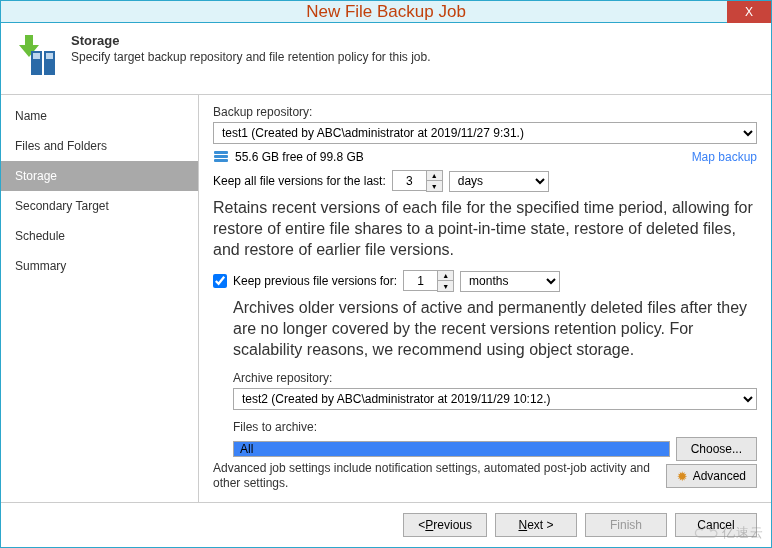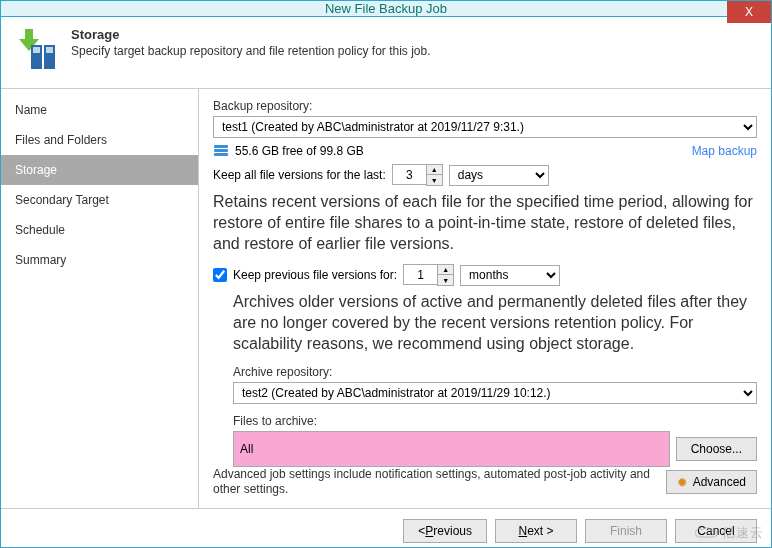--- a/index.html
+++ b/index.html
@@ -1,19 +1,19 @@
 <!DOCTYPE html>
 <html><head>
 <meta charset="utf-8">
 <style>
 * { box-sizing: border-box; margin: 0; padding: 0; font-family: "Segoe UI", Tahoma, sans-serif; font-size: 12px; }
 body { background: #fff; width: 772px; height: 548px; overflow: hidden; }
 .window { width: 772px; height: 548px; border: 1px solid #2da7cc; background: #fff; display: flex; flex-direction: column; }
 .titlebar { height: 28px; background: #dff3f9; display: flex; align-items: center; justify-content: center; position: relative; border-bottom: 1px solid #2da7cc; }
-.titlebar-title { color: #0f766e; font-size: 13px; }
+.titlebar-title { color: #c2410c; font-size: 17px; }
 .close-btn { position: absolute; right: 0; top: 0; width: 44px; height: 22px; background: #c8443a; color: #fff; display: flex; align-items: center; justify-content: center; font-size: 13px; cursor: pointer; }
 .header { display: flex; padding: 10px 14px 14px 14px; gap: 12px; align-items: flex-start; }
 .header-icon svg { width: 44px; height: 44px; }
 .header-text h2 { font-size: 13px; font-weight: bold; color: #333; margin-bottom: 2px; }
 .header-text p { font-size: 12px; color: #333; }
 .body { display: flex; flex: 1; border-top: 1px solid #ccc; }
 .sidebar { width: 198px; background: #fff; border-right: 1px solid #ccc; padding-top: 6px; }
 .sidebar-item { padding: 8px 14px; color: #333; cursor: pointer; }
 .sidebar-item.selected { background: #a9a9a9; color: #fff; }
 .content { flex: 1; padding: 8px 14px 10px 14px; display: flex; flex-direction: column; position: relative; }
@@ -29,21 +29,21 @@
 .spinner input { width: 34px; height: 21px; text-align: center; border: 1px solid #a9a9a9; border-right: none; }
 .spinner-btns { display: flex; flex-direction: column; border: 1px solid #a9a9a9; }
 .spinner-btns span { width: 15px; height: 10px; display: flex; align-items: center; justify-content: center; font-size: 7px; line-height: 7px; background: #eee; cursor: pointer; user-select: none; }
 .spinner-btns span:first-child { border-bottom: 1px solid #a9a9a9; }
 .unit { height: 21px; border: 1px solid #a9a9a9; padding: 0 4px; background: #fff; min-width: 100px; }
 .desc { color: #333; font-size: 16px; line-height: 1.3; margin-bottom: 10px; }
 .checkbox-row { display: flex; align-items: center; gap: 6px; margin-bottom: 6px; }
 .checkbox-row input[type=checkbox] { width: 14px; height: 14px; }
 .indent { margin-left: 20px; }
 .files-row { display: flex; gap: 6px; align-items: center; }
-.files-input { flex: 1; height: 36px; border: 1px solid #a9a9a9; padding: 0 6px; background: #f9a8d4; }
+.files-input { flex: 1; height: 16px; border: 1px solid #a9a9a9; padding: 0 6px; background: #3b82f6; }
 .btn { height: 24px; padding: 0 14px; border: 1px solid #a9a9a9; background: #e8e8e8; cursor: pointer; display: flex; align-items: center; justify-content: center; }
 .btn:disabled { color: #999; }
 .advanced-area { margin-top: auto; display: flex; align-items: center; justify-content: space-between; }
 .advanced-text { flex: 1; color: #333; line-height: 1.3; }
 .advanced-btn { display: flex; align-items: center; gap: 5px; padding: 0 10px; height: 24px; }
 .gear-icon { color: #d98c1f; font-size: 13px; }
 .footer { border-top: 1px solid #ccc; padding: 10px 14px; display: flex; justify-content: flex-end; gap: 8px; position: relative; }
 .footer .btn { min-width: 82px; justify-content: center; background: #eaeaea; }
 .watermark { position: absolute; right: 8px; bottom: 6px; opacity: 0.5; display: flex; align-items: center; pointer-events: none; }
 .watermark-text { font-size: 13px; color: #888; letter-spacing: 1px; }

